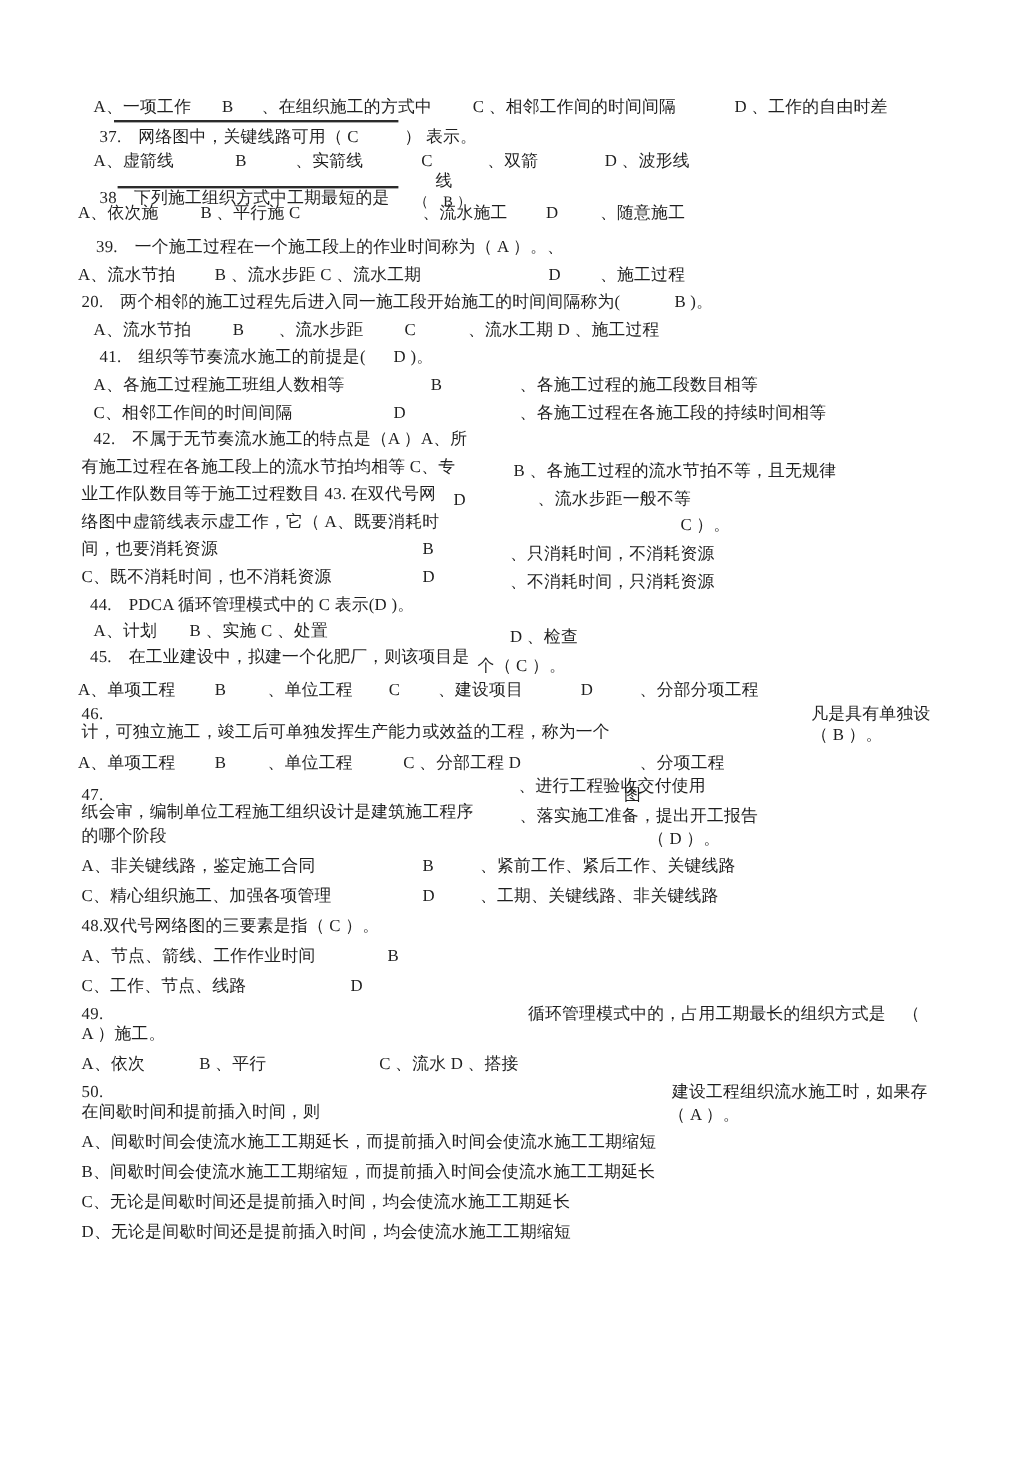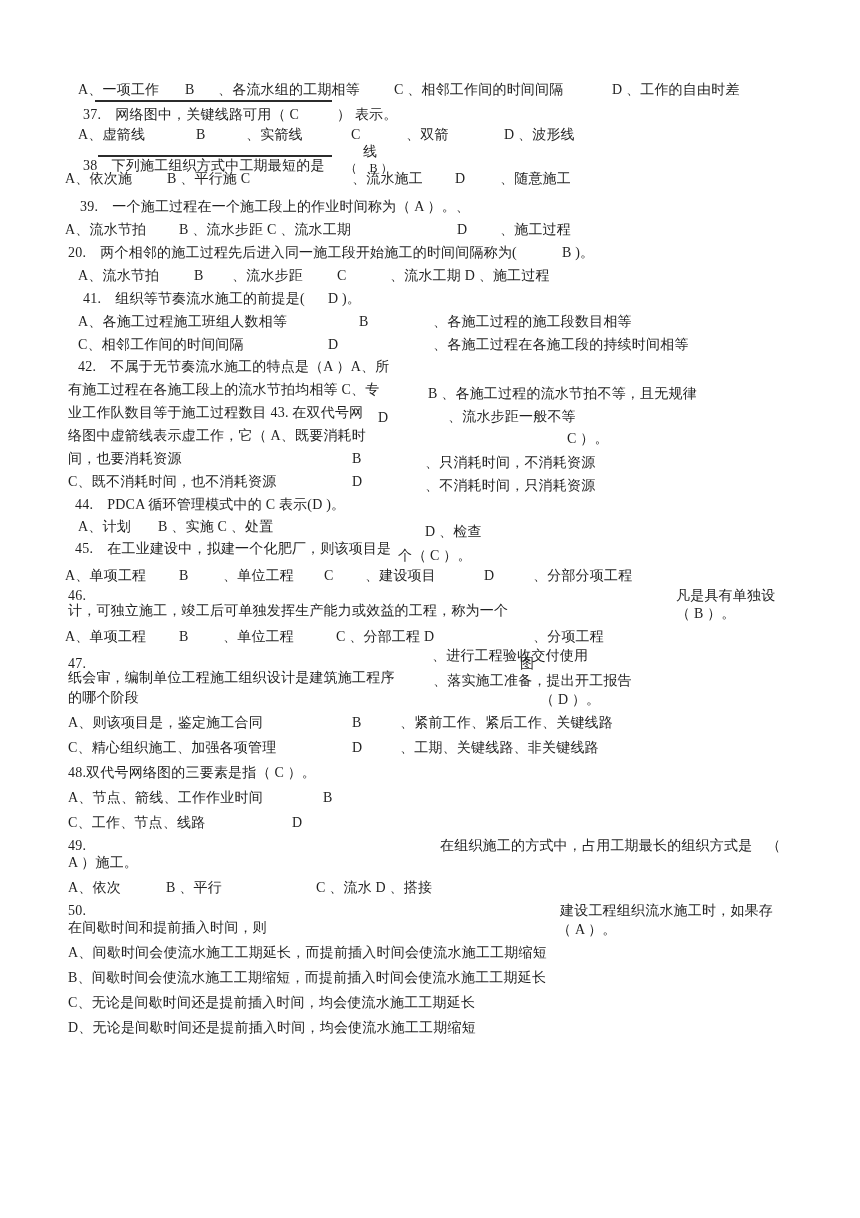--- a/index.html
+++ b/index.html
@@ -27,21 +27,21 @@
     height: 2px;
     background: #2b2b2b;
   }
 </style>
 </head>
 <body>
 
 <div class="page" style="width: 860px; height: 1218px; background: rgb(255, 255, 255); color: rgb(31, 31, 31);">
     <div class="run" style="left: 78px; top: 82px;">A、一项工作</div>
     <div class="run" style="left: 185px; top: 82px;">B</div>
-    <div class="run" style="left: 218px; top: 82px;">、各流水组的工期相等</div>
+    <div class="run" style="left: 218px; top: 82px;">、在组织施工的方式中</div>
     <div class="run" style="left: 394px; top: 82px;">C 、相邻工作间的时间间隔</div>
     <div class="run" style="left: 612px; top: 82px;">D 、工作的自由时差</div>
     <div class="run" style="left: 83px; top: 107px;">37.　网络图中，关键线路可用（ C</div>
     <div class="run" style="left: 337px; top: 107px;">） 表示。</div>
     <div class="run" style="left: 78px; top: 127px;">A、虚箭线</div>
     <div class="run" style="left: 196px; top: 127px;">B</div>
     <div class="run" style="left: 246px; top: 127px;">、实箭线</div>
     <div class="run" style="left: 351px; top: 127px;">C</div>
     <div class="run" style="left: 406px; top: 127px;">、双箭</div>
     <div class="run" style="left: 504px; top: 127px;">D 、波形线</div>
@@ -109,33 +109,33 @@
     <div class="run" style="left: 223px; top: 629px;">、单位工程</div>
     <div class="run" style="left: 336px; top: 629px;">C 、分部工程 D</div>
     <div class="run" style="left: 533px; top: 629px;">、分项工程</div>
     <div class="run" style="left: 432px; top: 648px; text-align: right;">、进行工程验收交付使用</div>
     <div class="run" style="left: 520px; top: 656px;">图</div>
     <div class="run" style="left: 68px; top: 656px;">47.</div>
     <div class="run" style="left: 68px; top: 670px;">纸会审，编制单位工程施工组织设计是建筑施工程序</div>
     <div class="run" style="left: 433px; top: 673px;">、落实施工准备，提出开工报告</div>
     <div class="run" style="left: 68px; top: 690px;">的哪个阶段</div>
     <div class="run" style="left: 540px; top: 692px;">（ D ）。</div>
-    <div class="run" style="left: 68px; top: 715px;">A、则该项目是，鉴定施工合同</div>
+    <div class="run" style="left: 68px; top: 715px;">A、非关键线路，鉴定施工合同</div>
     <div class="run" style="left: 352px; top: 715px;">B</div>
     <div class="run" style="left: 400px; top: 715px;">、紧前工作、紧后工作、关键线路</div>
     <div class="run" style="left: 68px; top: 740px;">C、精心组织施工、加强各项管理</div>
     <div class="run" style="left: 352px; top: 740px;">D</div>
     <div class="run" style="left: 400px; top: 740px;">、工期、关键线路、非关键线路</div>
     <div class="run" style="left: 68px; top: 765px;">48.双代号网络图的三要素是指（ C ）。</div>
     <div class="run" style="left: 68px; top: 790px;">A、节点、箭线、工作作业时间</div>
     <div class="run" style="left: 323px; top: 790px;">B</div>
     <div class="run" style="left: 68px; top: 815px;">C、工作、节点、线路</div>
     <div class="run" style="left: 292px; top: 815px;">D</div>
     <div class="run" style="left: 68px; top: 838px;">49.</div>
-    <div class="run" style="left: 440px; top: 838px;">在组织施工的方式中，占用工期最长的组织方式是　（</div>
+    <div class="run" style="left: 440px; top: 838px;">循环管理模式中的，占用工期最长的组织方式是　（</div>
     <div class="run" style="left: 68px; top: 855px;">A ）施工。</div>
     <div class="run" style="left: 68px; top: 880px;">A、依次</div>
     <div class="run" style="left: 166px; top: 880px;">B 、平行</div>
     <div class="run" style="left: 316px; top: 880px;">C 、流水 D 、搭接</div>
     <div class="run" style="left: 68px; top: 903px;">50.</div>
     <div class="run" style="left: 560px; top: 903px;">建设工程组织流水施工时，如果存</div>
     <div class="run" style="left: 68px; top: 920px;">在间歇时间和提前插入时间，则</div>
     <div class="run" style="left: 557px; top: 922px;">（ A ）。</div>
     <div class="run" style="left: 68px; top: 945px;">A、间歇时间会使流水施工工期延长，而提前插入时间会使流水施工工期缩短</div>
     <div class="run" style="left: 68px; top: 970px;">B、间歇时间会使流水施工工期缩短，而提前插入时间会使流水施工工期延长</div>

